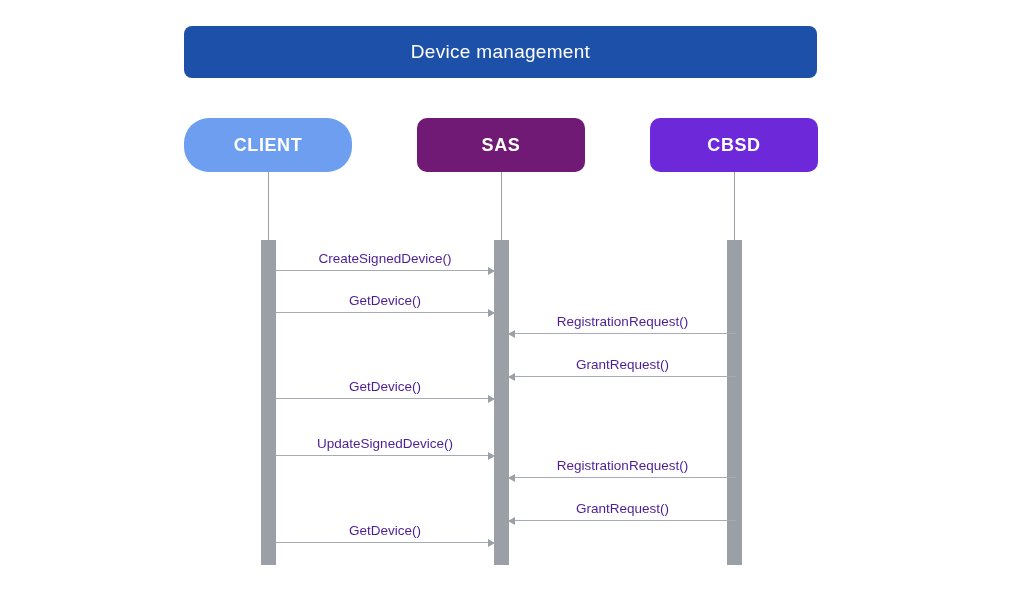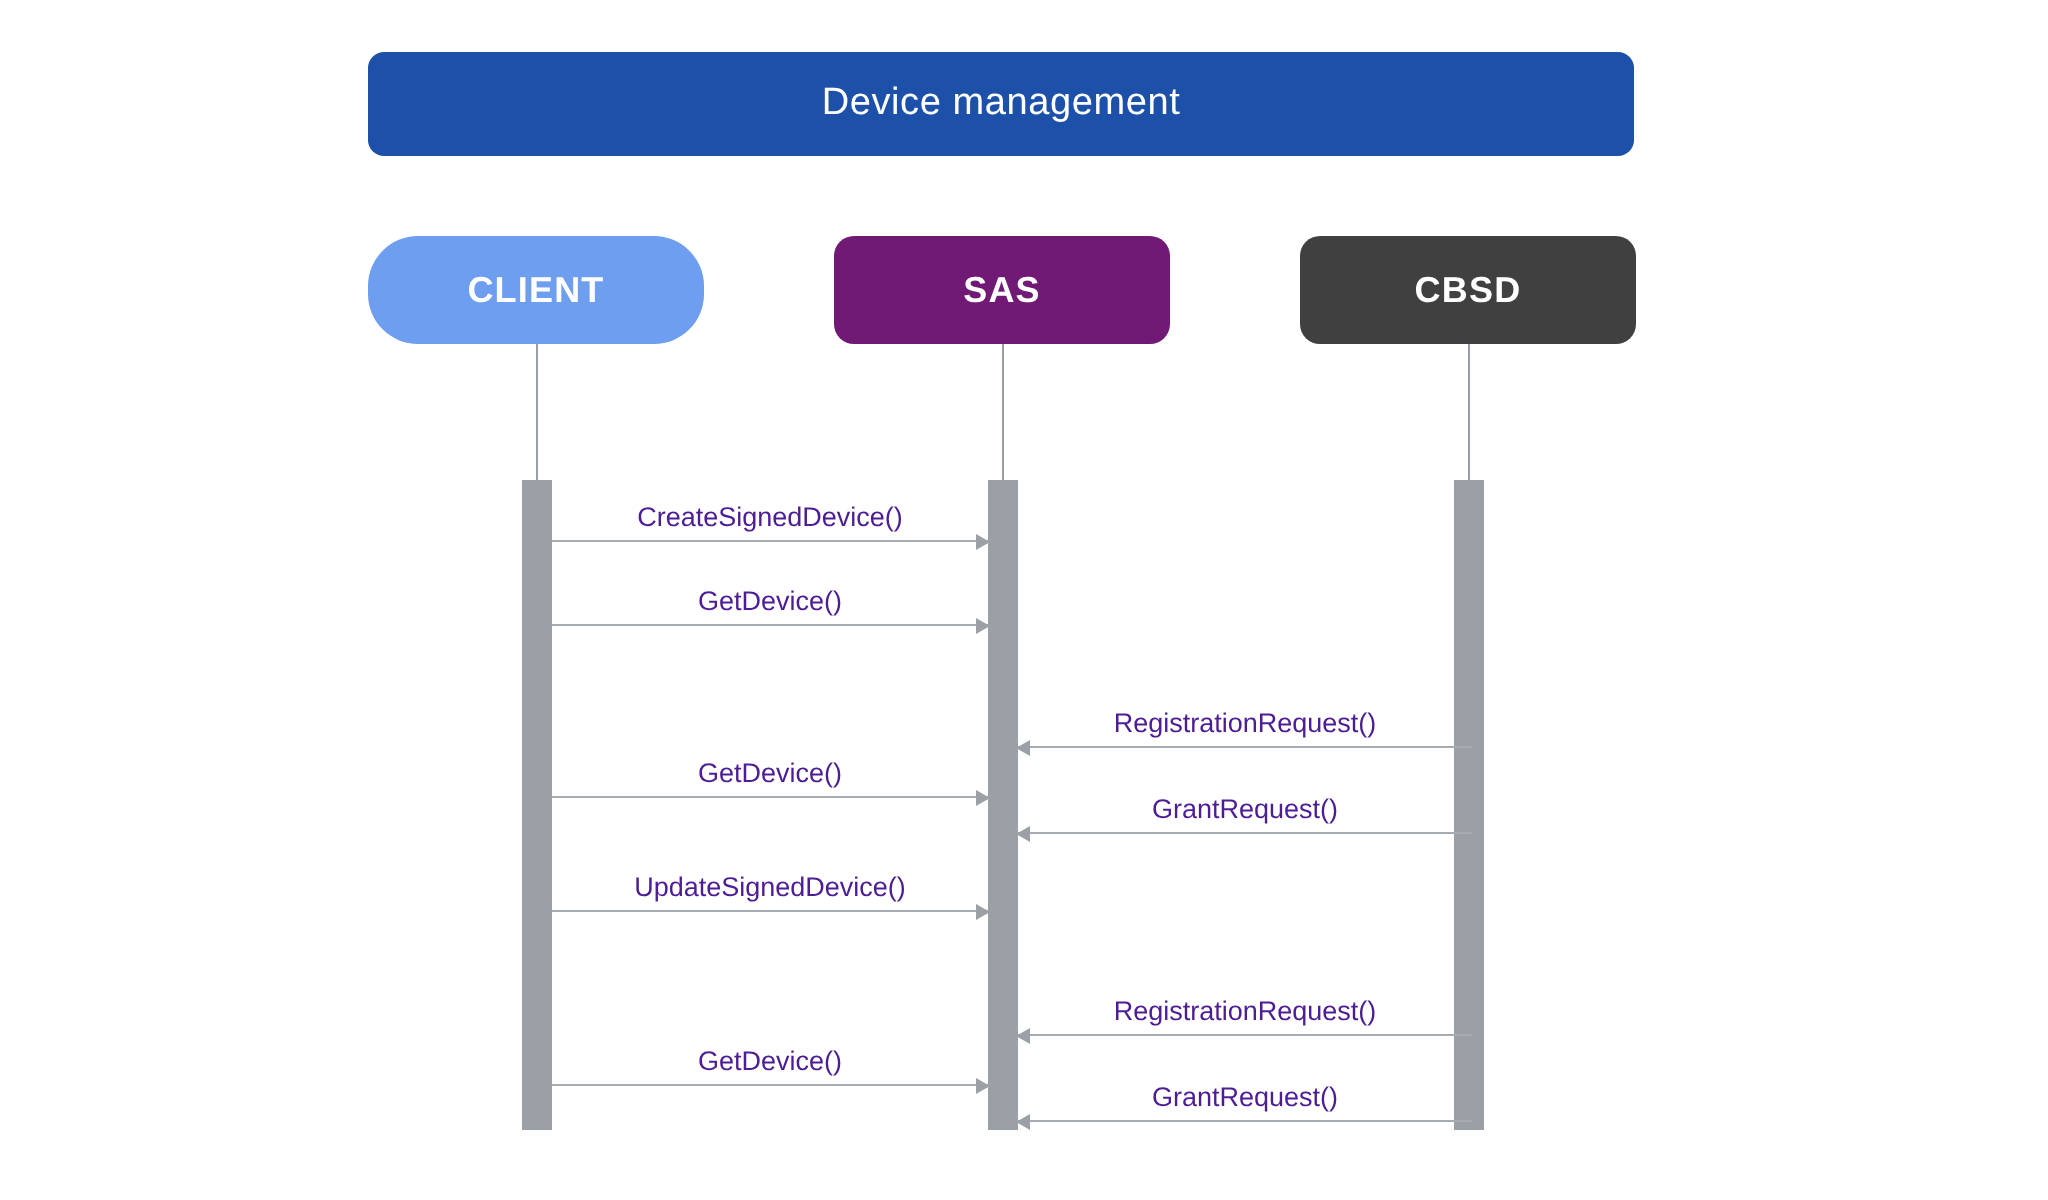--- a/index.html
+++ b/index.html
@@ -39,21 +39,21 @@
   
   .activation{
     position:absolute;top:240px;height:325px;width:15px;background:#9AA0A6;
   }
   .activation-client{left:261px;}
   .activation-sas{left:494px;}
   .activation-cbsd{left:727px;}
   
   .msg{position:absolute;height:21px;}
   .msg.span-left{left:276px;width:218px;}
-  .msg.span-right{left:509px;width:227px;margin-top:40px;}
+  .msg.span-right{left:509px;width:227px;}
   .msg-label{
     display:block;text-align:center;
     color:#4c1d95;font-size:13.5px;line-height:16px;
     margin-bottom:3px;white-space:nowrap;
   }
   .msg-line{
     position:relative;height:1px;background:#A7ACB2;
   }
   .arrowhead{
     position:absolute;width:0;height:0;top:-3px;
@@ -75,21 +75,21 @@
   <div class="title-bar">
     <span class="title-text">Device management</span>
   </div>
 
   <div class="actor actor-client" style="background: rgb(109, 158, 239);">
     <span>CLIENT</span>
   </div>
   <div class="actor actor-sas" style="background: #701a75;">
     <span>SAS</span>
   </div>
-  <div class="actor actor-cbsd" style="background: #404040;">
+  <div class="actor actor-cbsd" style="background: #6d28d9;">
     <span>CBSD</span>
   </div>
 
   <div class="lifeline lifeline-client"></div>
   <div class="lifeline lifeline-sas"></div>
   <div class="lifeline lifeline-cbsd"></div>
 
   <div class="activation activation-client"></div>
   <div class="activation activation-sas"></div>
   <div class="activation activation-cbsd"></div>

